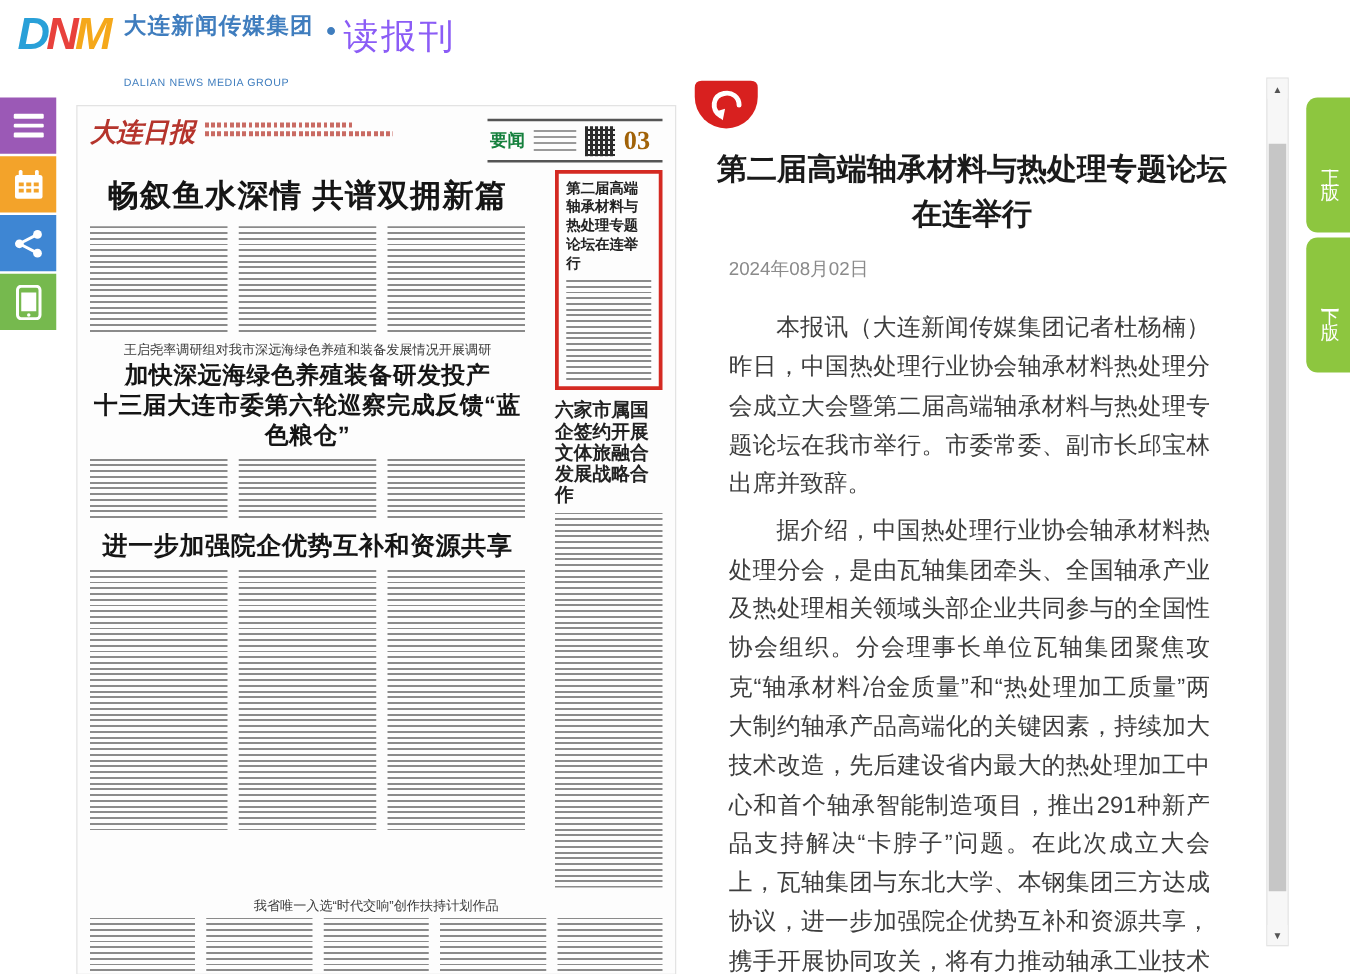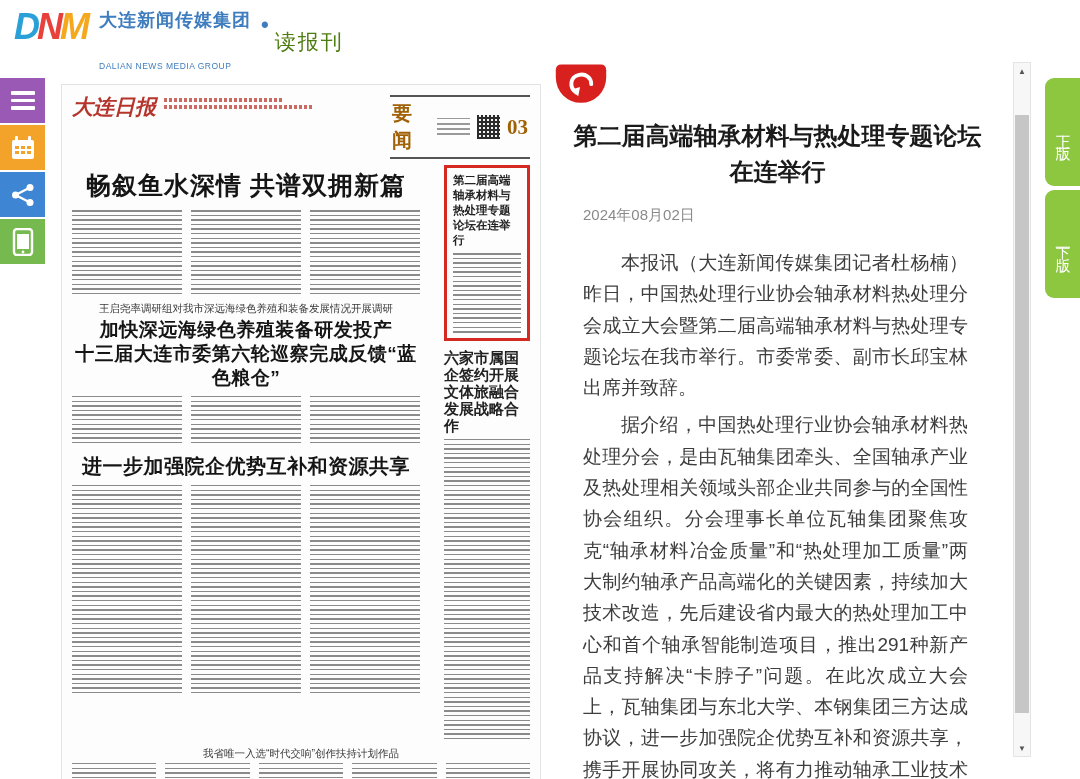--- a/index.html
+++ b/index.html
@@ -8,39 +8,39 @@
 
   
   .header { position:absolute; left:0; top:0; width:1080px; height:58px; background:#fff; }
   .logo-wrap { position:absolute; left:14px; top:8px; display:flex; align-items:flex-start; }
   .logo-dnm { font-weight:bold; font-style:italic; font-size:36px; letter-spacing:-3px; line-height:38px; }
   .logo-dnm .d { color:#29a0d8; } .logo-dnm .n { color:#e8413c; } .logo-dnm .m { color:#f5a81b; }
   .brand { margin-left:12px; margin-top:2px; }
   .brand-cn { color:#3f7dbe; font-size:18px; font-weight:bold; letter-spacing:1px; line-height:20px; }
   .brand-en { color:#3f7dbe; font-size:8.5px; letter-spacing:.5px; line-height:11px;margin-top:31px; }
   .brand-dot { color:#3f7dbe; font-size:22px; font-weight:bold; margin:4px 6px 0 10px; }
-  .app-name { color:#4d7c0f; font-size:21px; letter-spacing:2px; margin-top:20px; }
+  .app-name { color:#8b5cf6; font-size:28px; letter-spacing:2px; margin-top:2px; }
 
   
   .toolbar { position:absolute; left:0; top:78px; width:45px; }
   .tool-btn { width:45px; height:45px; margin-bottom:2px; display:flex; align-items:center; justify-content:center; cursor:pointer; }
   .tb-menu { background:#9b59b6; } .tb-cal { background:#f3a32a; }
   .tb-share { background:#3e86d3; } .tb-phone { background:#76b94e; }
   .hamb { width:24px; } .hamb div { height:3.5px; background:#fff; margin:4px 0; border-radius:1px; }
 
   
   .paper { position:absolute; left:62px; top:85px; width:478px; height:694px; background:#fdfdfd;
     box-shadow:0 0 0 1px #e3e3e3; padding:10px; overflow:hidden; }
   .masthead { display:flex; align-items:flex-start; }
   .mast-title { color:#b5342c; font-weight:bold; font-size:21px; font-style:italic; line-height:24px; white-space:nowrap; }
   .mast-lines { margin-left:8px; margin-top:3px; width:150px; }
   .red-noise { height:4px; margin-bottom:3px; background:repeating-linear-gradient(90deg,#c96b63 0 3px,transparent 3px 5px); }
   .mast-right { margin-left:auto; display:flex; align-items:center; gap:7px;
     border-top:2px solid #555; border-bottom:2px solid #555; padding:3px 2px; width:140px; }
-  .sec-label { font-weight:bold; font-size:20px; color:#a16207; }
+  .sec-label { font-weight:bold; font-size:14px; color:#15803d; }
   .sec-noise { width:34px; height:18px; background:repeating-linear-gradient(to bottom,#9a9a9a 0 1.5px,transparent 1.5px 5px); }
   .qr { width:24px; height:24px;
     background-image:repeating-linear-gradient(0deg,#2b2b2b 0 2px,transparent 2px 4px),
                      repeating-linear-gradient(90deg,#2b2b2b 0 2px,#f2f2f2 2px 4px); }
   .page-num { font-family:"Liberation Serif","DejaVu Serif",serif; font-weight:bold; font-size:21px; color:#a16207; }
 
   .paper-cols { display:flex; gap:24px; margin-top:6px; }
   .col-left { width:348px; }
   .col-right { width:104px; flex:1; }
 

